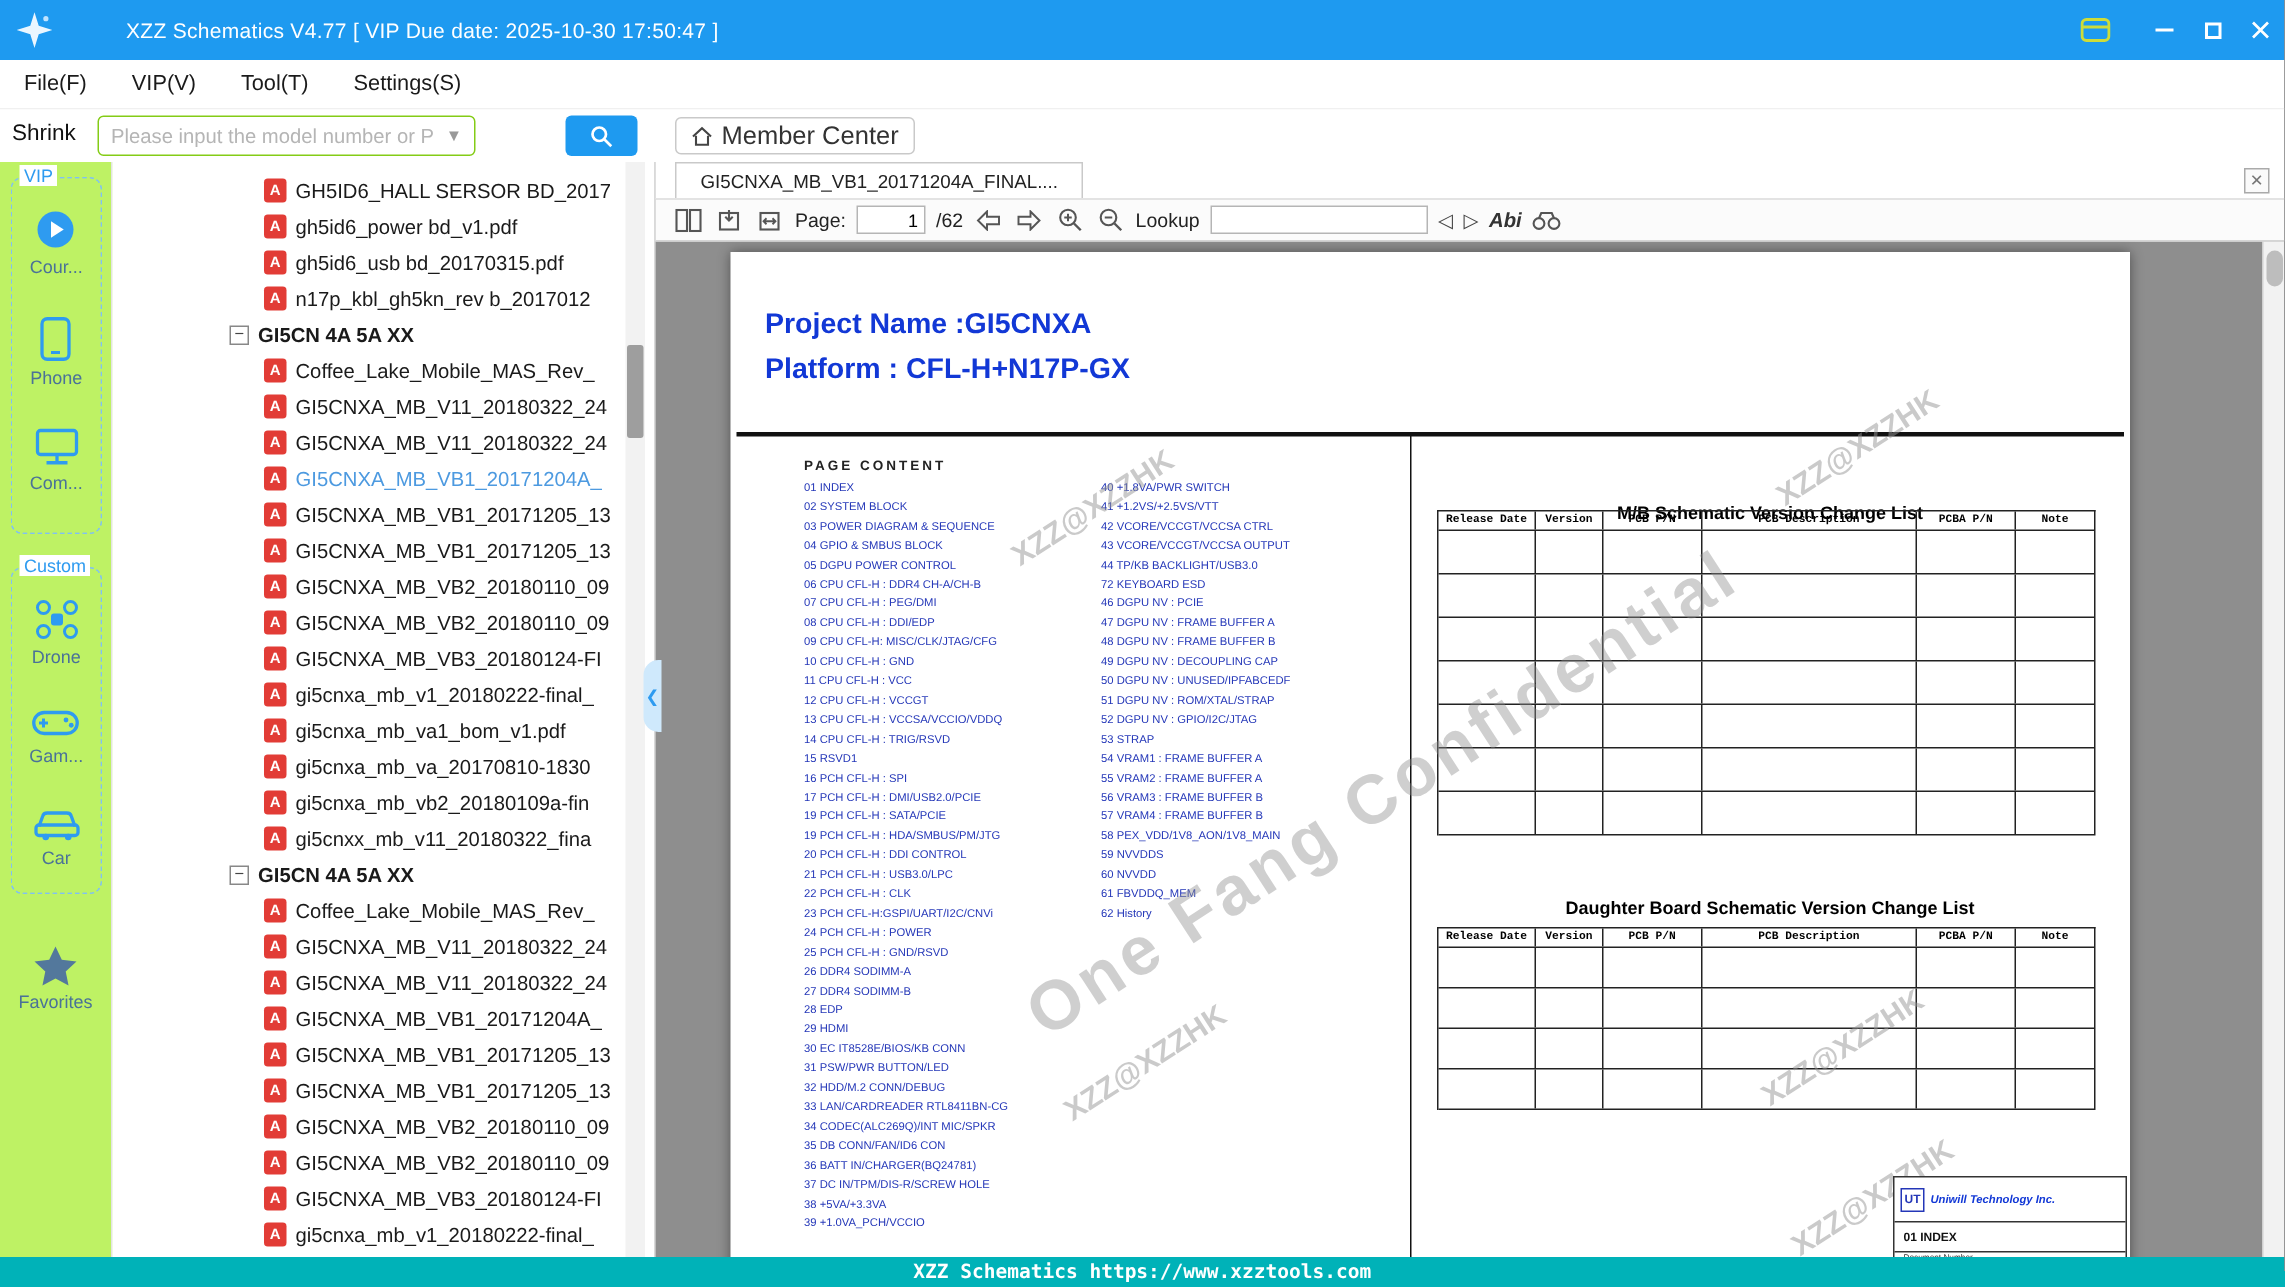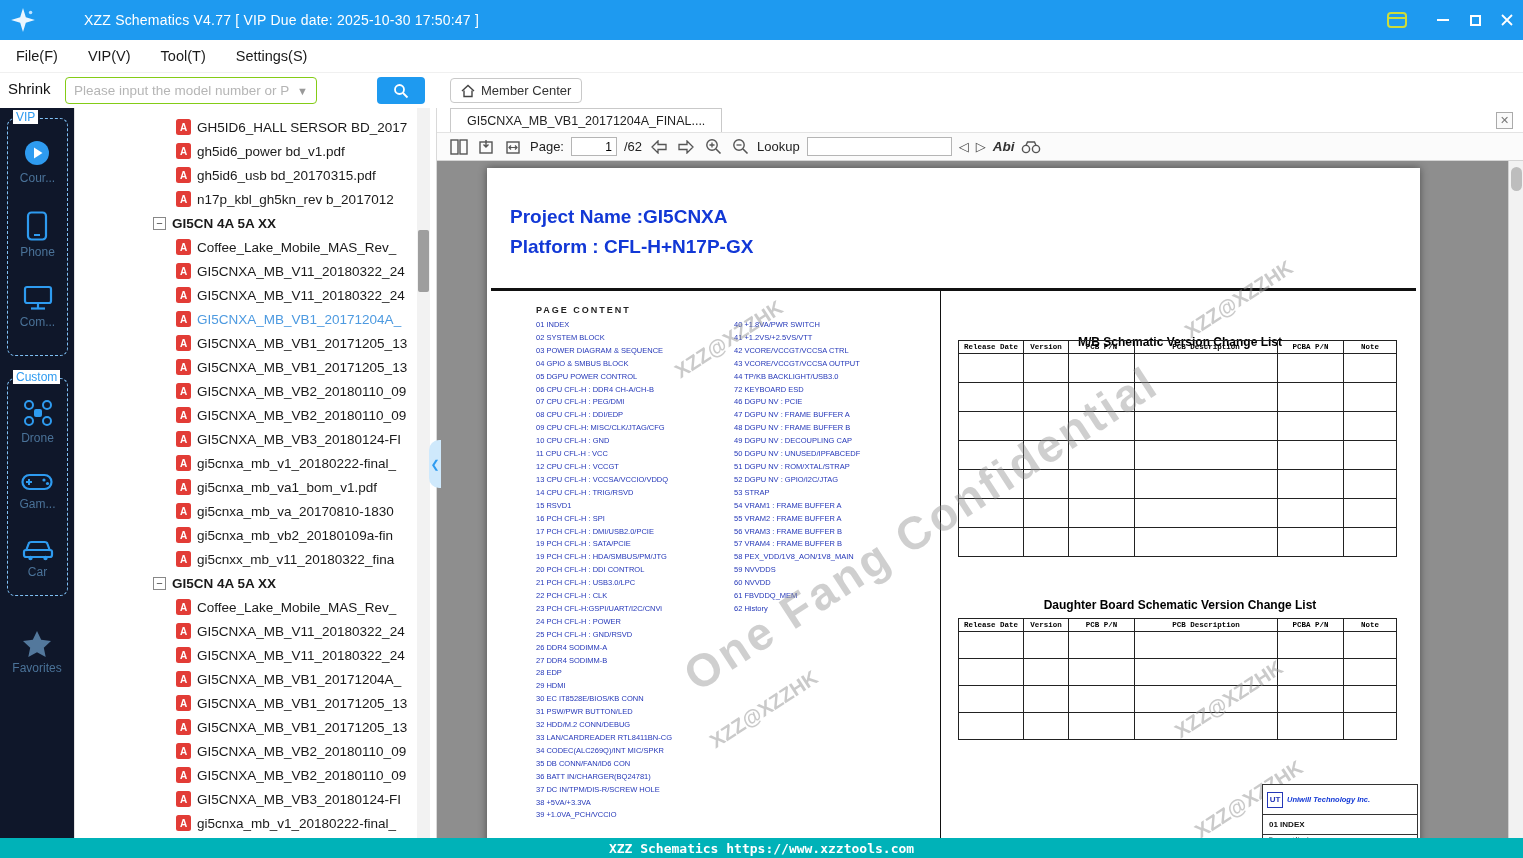--- a/index.html
+++ b/index.html
@@ -21,24 +21,24 @@
   .menu-item { font-size:14.5px; color:#1a1a1a; cursor:default; }
 
   
   .toolbar { position:absolute; top:73px; left:0; right:0; height:35px; background:#fff; }
   .shrink-btn { position:absolute; left:8px; top:7px; font-size:15px; color:#111; }
   .search-box { position:absolute; left:65px; top:4px; width:252px; height:27px; border:1px solid #84cc16; border-radius:4px; display:flex; align-items:center; background:#fff; }
   .search-box input { flex:1; border:none; outline:none; padding:0 8px; font-size:13.5px; font-family:"Liberation Sans",sans-serif; color:#333; }
   .search-box input::placeholder { color:#b5b5b5; }
   .search-chevron { color:#999; font-size:11px; padding-right:8px; }
   .search-btn { position:absolute; left:377px; top:4px; width:48px; height:27px; background:#1e9af0; border-radius:4px; display:flex; align-items:center; justify-content:center; }
-  .member-center { position:absolute; left:450px; top:5px; height:25px; border:1px solid #c9c9c9; border-radius:4px; display:flex; align-items:center; gap:6px; padding:0 10px; font-size:13px; color:#333; background:#fff; }
+  .member-center { position:absolute; left:450px; top:5px; height:25px; border:1px solid #c9c9c9; border-radius:4px; display:flex; align-items:center; gap:6px; padding:0 10px; font-size:17px; color:#333; background:#fff; }
 
   
-  .vip-sidebar { position:absolute; left:0; top:108px; width:75px; bottom:20px; background:#0f172a; border-right:1px solid #e3e3e3; }
+  .vip-sidebar { position:absolute; left:0; top:108px; width:75px; bottom:20px; background:#bef264; border-right:1px solid #e3e3e3; }
   .vip-box { position:absolute; left:7px; width:61px; border:1px dashed #7fc0f5; border-radius:8px; }
   .vip-box .box-label { position:absolute; top:-9px; left:5px; background:#fff; padding:0 3px; color:#2e9bf0; font-size:12px; }
   .box-vip { top:10px; height:238px; }
   .box-custom { top:270px; height:218px; }
   .side-item { display:flex; flex-direction:column; align-items:center; gap:4px; }
   .box-inner { display:flex; flex-direction:column; align-items:center; gap:26px; padding-top:20px; }
   .side-label { font-size:12px; color:#4a7298; }
   .favorites { position:absolute; top:522px; left:0; width:74px; display:flex; flex-direction:column; align-items:center; gap:3px; }
 
   

